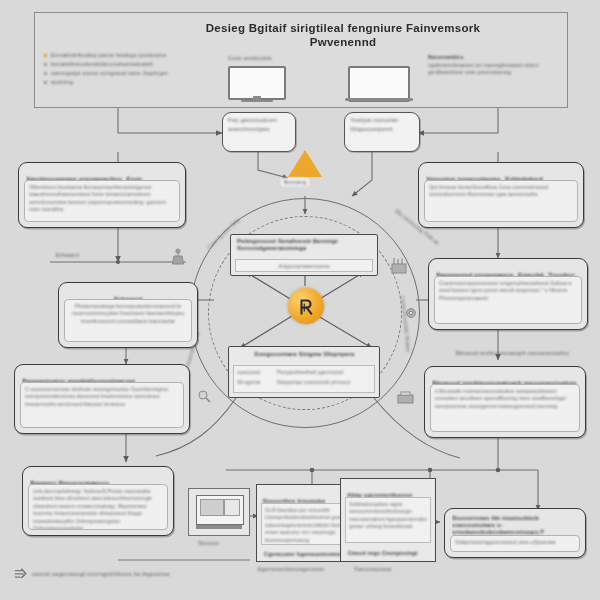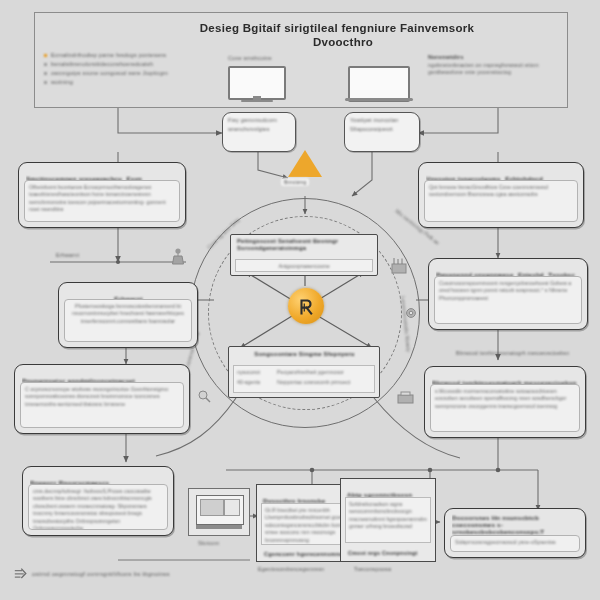--- a/index.html
+++ b/index.html
@@ -160,22 +160,22 @@
     <g fill="#5e5e5e">
       <circle cx="312" cy="470" r="2.3"></circle>
       <circle cx="430" cy="470" r="2.3"></circle>
       <circle cx="498" cy="470" r="2.3"></circle>
       <circle cx="118" cy="262" r="2.1"></circle>
     </g>
   </svg>
 
   <div class="panel" style="left:34px;top:12px;width:534px;height:96px;"></div>
 
-  <div class="ttl" style="position:absolute;left:172px;top:22px;width:330px;font-size:11.5px;text-align:center;">Desieg Bgitaif sirigtileal fengniure Fainvemsork</div>
-  <div class="ttl" style="position:absolute;left:178px;top:36px;width:330px;font-size:11.5px;text-align:center;">Dvoocthro</div>
+  <div class="ttl" style="position:absolute;left:178px;top:22px;width:330px;font-size:11.5px;text-align:center;">Desieg Bgitaif sirigtileal fengniure Fainvemsork</div>
+  <div class="ttl" style="position:absolute;left:178px;top:36px;width:330px;font-size:11.5px;text-align:center;">Pwvenennd</div>
 
   <ul class="bullets txt" style="left:44px;top:52px;width:165px;font-size:5.6px;line-height:7.6px;">
     <li class="first">Ecmalindrihodiep parne fesdogs pontesens</li>
     <li>benalstbrenolorsttideconshoeredoatsh</li>
     <li>owcmgoips sxone uongosud swre Jiopticgm</li>
     <li>wotining</li>
   </ul>
 
   <div class="txt" style="position:absolute;left:228px;top:55px;font-size:5.6px;">Coxe wnshcoine</div>
 

